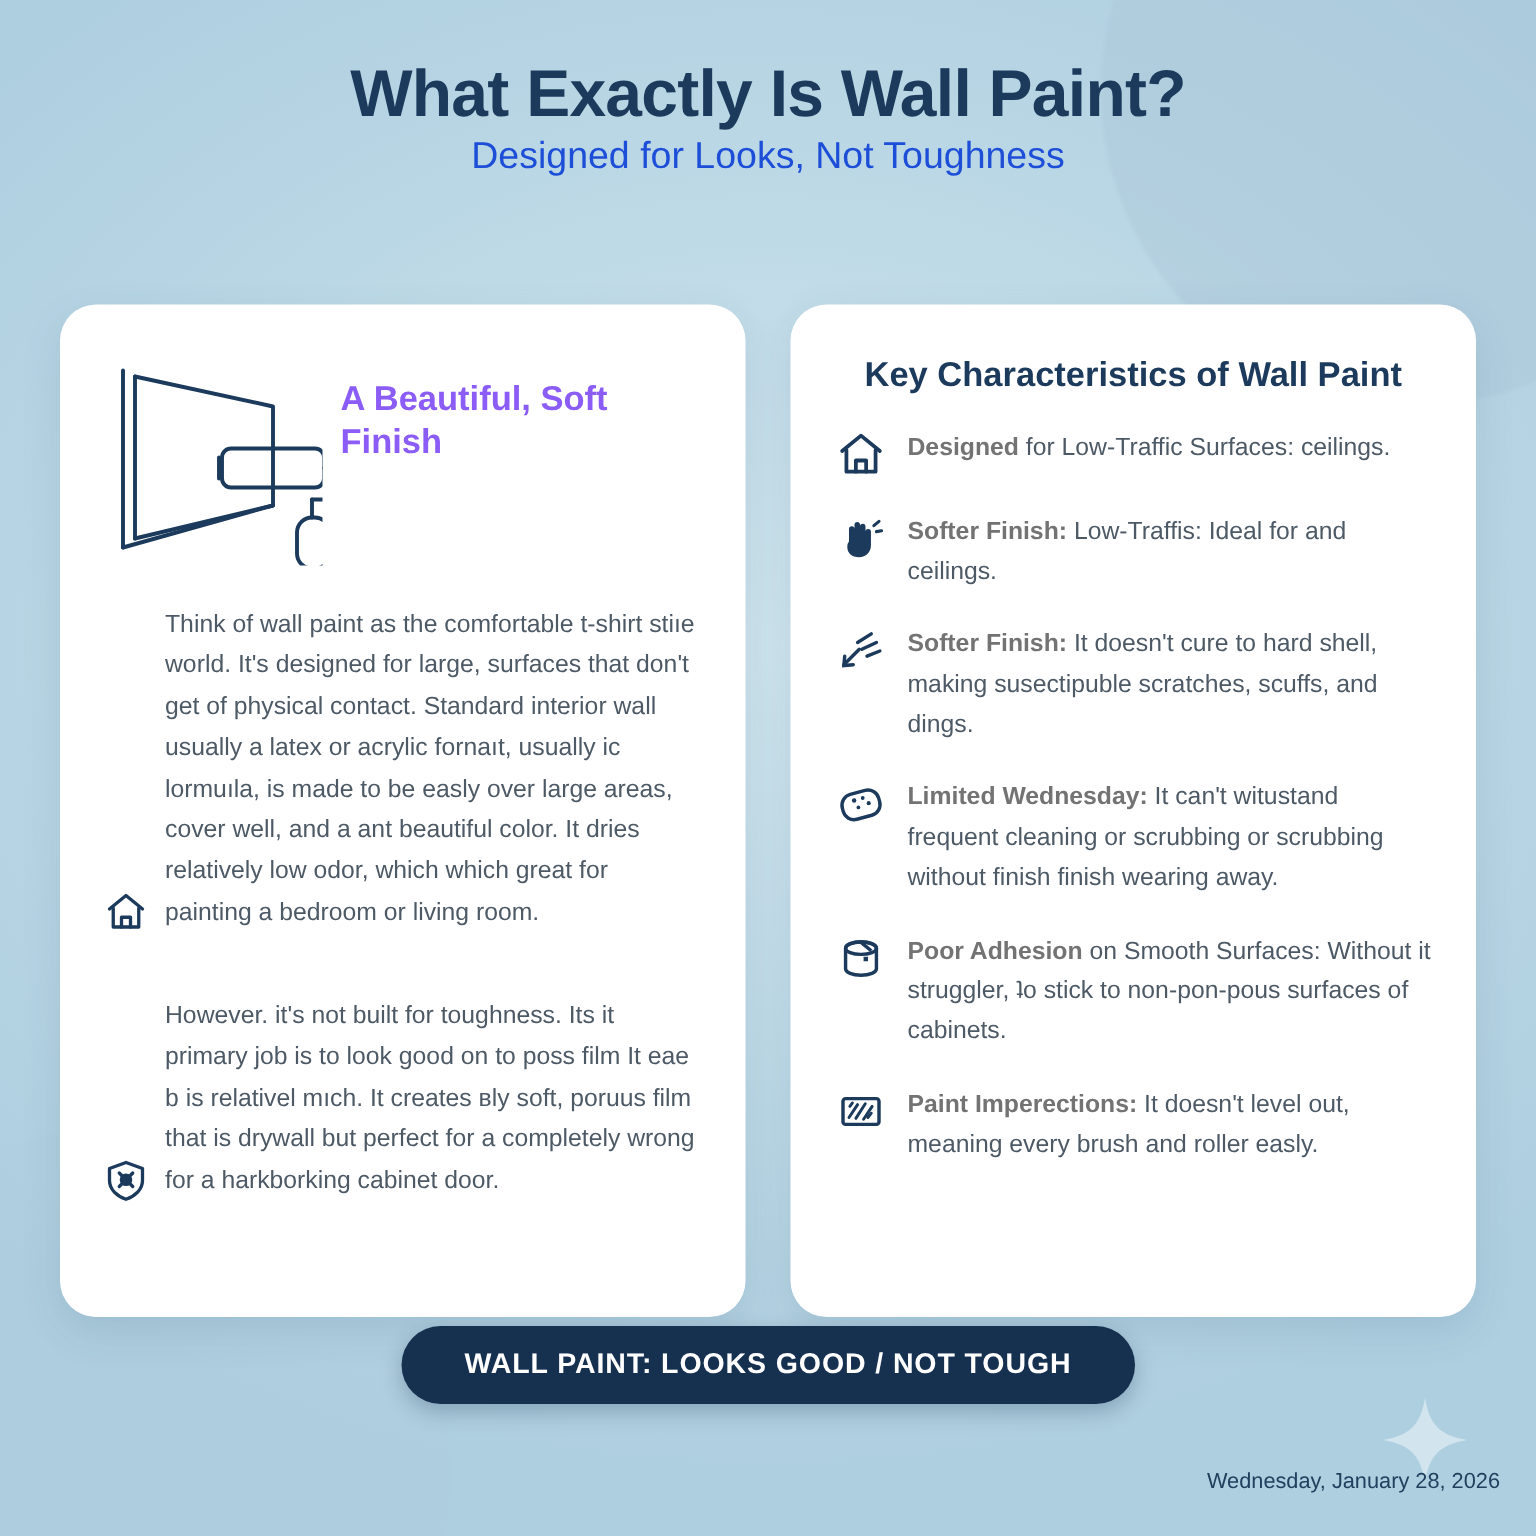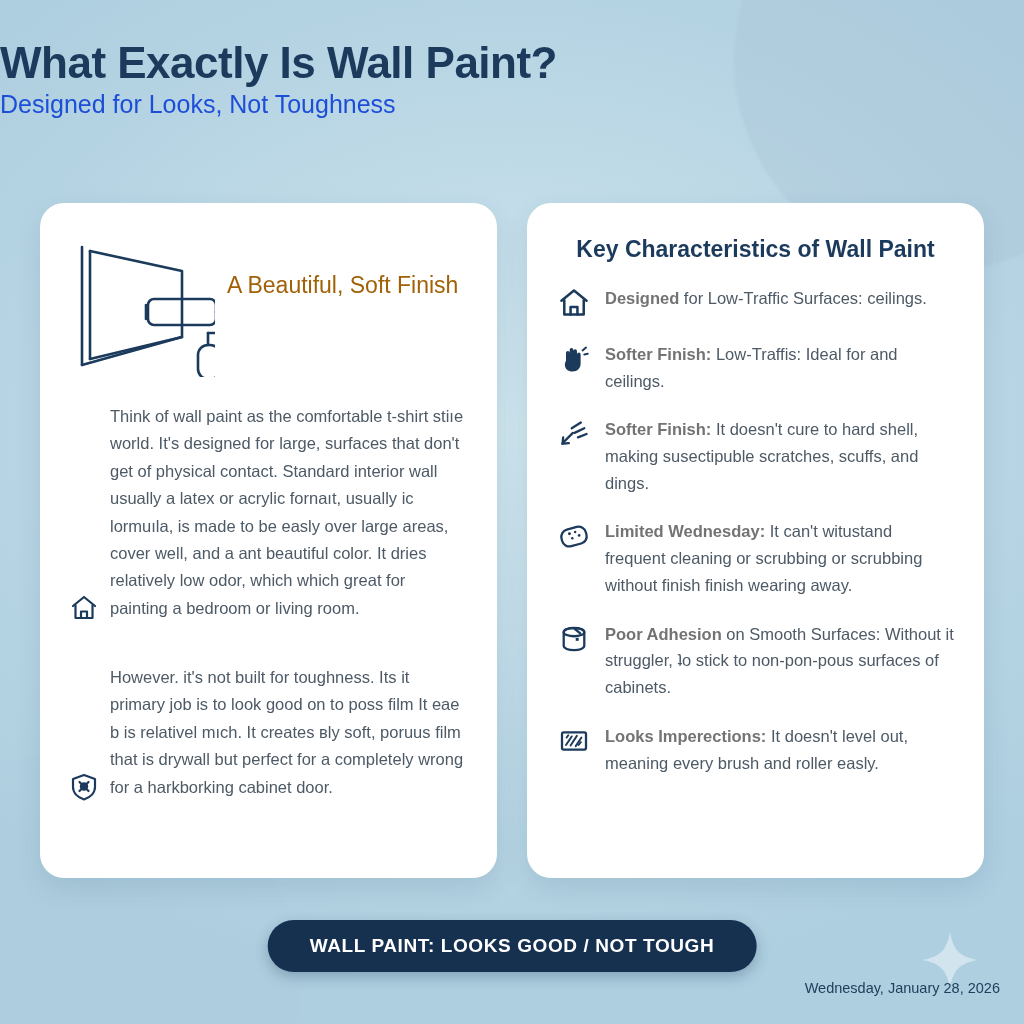--- a/index.html
+++ b/index.html
@@ -29,21 +29,21 @@
   .sparkle{
     position:absolute;
     width:60px; height:60px;
     left:920px; top:930px;
     opacity:.75;
   }
 
   .page{ position:absolute; inset:0; }
 
   
-  .header{ position:absolute; top:38px; left:0; right:0; text-align:left; }
+  .header{ position:absolute; top:38px; left:0; right:0; text-align:center; }
   .title{
     font-size:44px; font-weight:700; color:#1b3a5c;
     letter-spacing:-0.5px; line-height:1.12;
   }
   .subtitle{
     margin-top:3px;
     font-size:25px; font-weight:400; color:#1d4ed8;
   }
 
   
@@ -60,22 +60,22 @@
     flex:1 1 0;
     overflow:hidden;
   }
 
   
   .lc-head{
     display:flex; align-items:flex-start; gap:12px;
   }
   .wall-illus{ flex:0 0 auto; margin-top:2px; }
   .lc-title{
-    font-size:23px; font-weight:400; color:#a16207;
-    margin-top:36px; line-height:1.25;
+    font-size:23px; font-weight:700; color:#8b5cf6;
+    margin-top:16px; line-height:1.25;
   }
   .para{
     display:flex; gap:12px; align-items:flex-end;
     margin-top:26px;
   }
   .para .p-icon{ flex:0 0 auto; margin-top:4px; }
   .para p{
     font-size:16.5px; line-height:1.66; color:#4d5a66;
   }
   .para.second{ margin-top:42px; }
@@ -91,21 +91,21 @@
   }
   .feat .f-icon{ flex:0 0 34px; margin-top:2px; }
   .feat .f-text{
     font-size:16.5px; line-height:1.62; color:#4d5a66;
   }
   .feat .f-text b{ color:#737373; font-weight:700; }
 
   
   .banner{
     position:absolute; left:50%; transform:translateX(-50%);
-    top:920px;
+    top:884px;
     background:#16304f;
     color:#ffffff;
     border-radius:30px;
     padding:15px 42px;
     font-size:19px; font-weight:700; letter-spacing:.6px;
     white-space:nowrap;
     box-shadow:0 5px 14px rgba(22,48,79,0.28);
   }
   .datestamp{
     position:absolute; right:24px; top:980px;
@@ -242,21 +242,21 @@
         <svg class="f-icon" width="32" height="32" viewBox="0 0 28 28">
           <rect x="3.5" y="6.5" width="21" height="15" rx="1.5" fill="none" stroke="#1b3a5c" stroke-width="2"></rect>
           <g stroke="#1b3a5c" stroke-width="1.7" stroke-linecap="round">
             <path d="M7 17.5 L12 10"></path>
             <path d="M11 18 L16.5 9.5"></path>
             <path d="M15.5 18.5 L20.5 11"></path>
             <path d="M7.5 11 L9 9"></path>
             <path d="M18 17.5 L20 15"></path>
           </g>
         </svg>
-        <div class="f-text"><b>Looks Imperections:</b><span> It doesn't level out, meaning every brush and roller easly.</span></div>
+        <div class="f-text"><b>Paint Imperections:</b><span> It doesn't level out, meaning every brush and roller easly.</span></div>
       </div>
 
     </div>
   </div>
 
   <div class="banner">WALL PAINT: LOOKS GOOD / NOT TOUGH</div>
   <div class="datestamp">Wednesday, January 28, 2026</div>
 
 </div>
 

